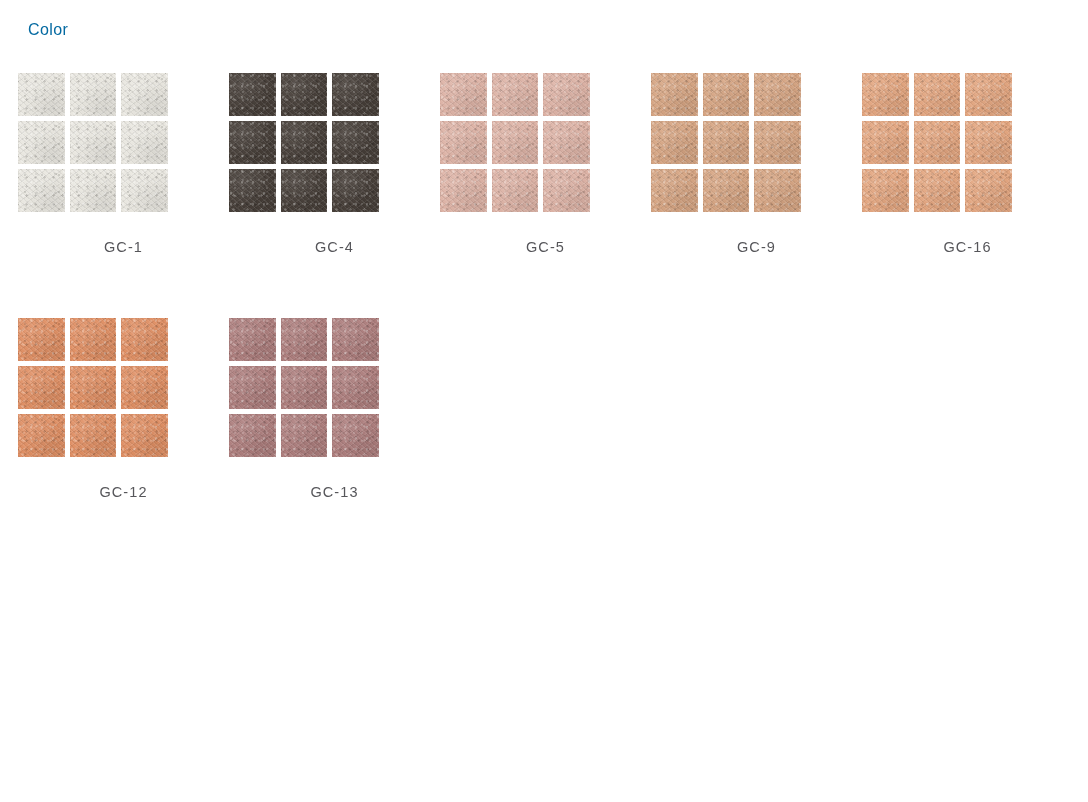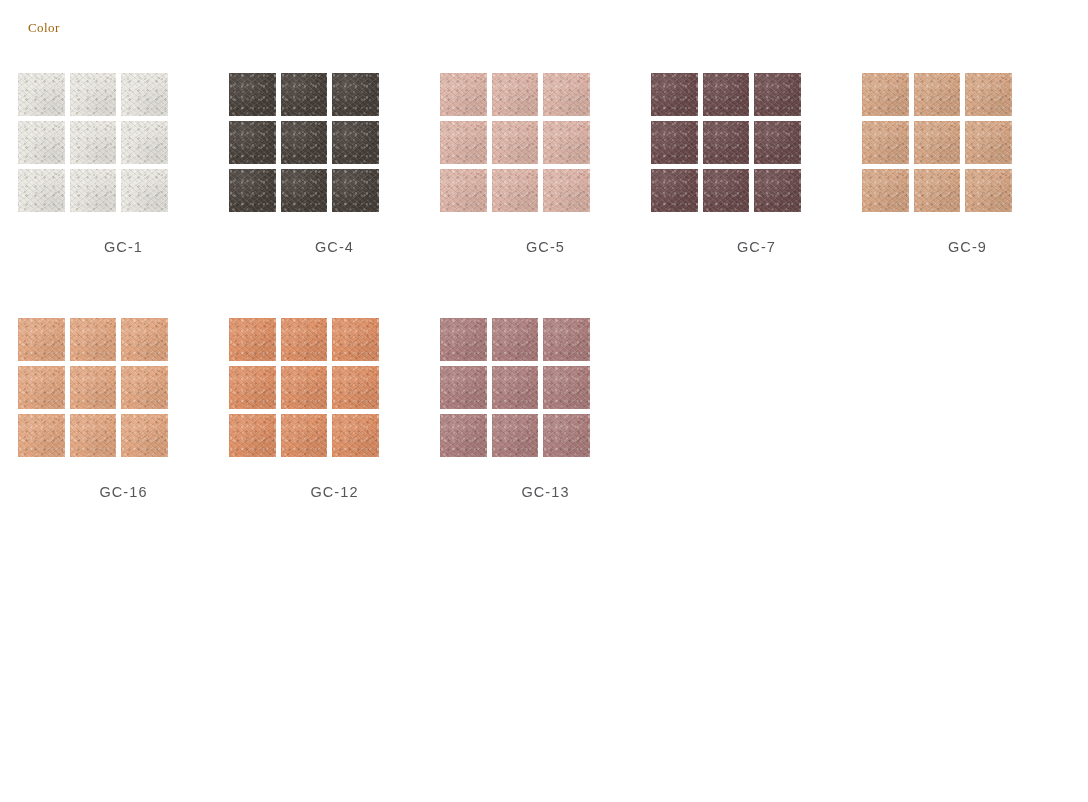--- a/index.html
+++ b/index.html
@@ -20,24 +20,24 @@
     width: 1088px;
     height: 802px;
     background: #ffffff;
   }
 
   
   .section-title {
     position: absolute;
     left: 28px;
     top: 20px;
-    font-family: Liberation Serif, serif;
-    font-size: 13px;
+    font-family: Liberation Sans, sans-serif;
+    font-size: 16px;
     font-weight: 400;
-    color: #a16207;
+    color: #0369a1;
     letter-spacing: 0.4px;
     line-height: 1.2;
   }
 
   
   .swatch-grid {
     position: absolute;
     left: 0;
     top: 72px;
     width: 1088px;
@@ -162,34 +162,20 @@
           <div class="tile" style="background-color: rgb(221, 179, 166); background-position: 5px 6px;"></div>
           <div class="tile" style="background-color: rgb(221, 179, 166); background-position: 12px 17px;"></div>
           <div class="tile" style="background-color: rgb(221, 179, 166); background-position: 19px 9px;"></div>
           <div class="tile" style="background-color: rgb(221, 179, 166); background-position: 3px 1px;"></div>
           <div class="tile" style="background-color: rgb(221, 179, 166); background-position: 10px 12px;"></div>
         </div>
         <div class="swatch-label">GC-5</div>
       </div>
       <div class="swatch-cell">
         <div class="mosaic">
-          <div class="tile" style="background-color: rgb(107, 74, 75); background-position: 0px 0px;"></div>
-          <div class="tile" style="background-color: rgb(107, 74, 75); background-position: 7px 11px;"></div>
-          <div class="tile" style="background-color: rgb(107, 74, 75); background-position: 14px 3px;"></div>
-          <div class="tile" style="background-color: rgb(107, 74, 75); background-position: 21px 14px;"></div>
-          <div class="tile" style="background-color: rgb(107, 74, 75); background-position: 5px 6px;"></div>
-          <div class="tile" style="background-color: rgb(107, 74, 75); background-position: 12px 17px;"></div>
-          <div class="tile" style="background-color: rgb(107, 74, 75); background-position: 19px 9px;"></div>
-          <div class="tile" style="background-color: rgb(107, 74, 75); background-position: 3px 1px;"></div>
-          <div class="tile" style="background-color: rgb(107, 74, 75); background-position: 10px 12px;"></div>
-        </div>
-        <div class="swatch-label">GC-7</div>
-      </div>
-      <div class="swatch-cell">
-        <div class="mosaic">
           <div class="tile" style="background-color: rgb(214, 165, 131); background-position: 0px 0px;"></div>
           <div class="tile" style="background-color: rgb(214, 165, 131); background-position: 7px 11px;"></div>
           <div class="tile" style="background-color: rgb(214, 165, 131); background-position: 14px 3px;"></div>
           <div class="tile" style="background-color: rgb(214, 165, 131); background-position: 21px 14px;"></div>
           <div class="tile" style="background-color: rgb(214, 165, 131); background-position: 5px 6px;"></div>
           <div class="tile" style="background-color: rgb(214, 165, 131); background-position: 12px 17px;"></div>
           <div class="tile" style="background-color: rgb(214, 165, 131); background-position: 19px 9px;"></div>
           <div class="tile" style="background-color: rgb(214, 165, 131); background-position: 3px 1px;"></div>
           <div class="tile" style="background-color: rgb(214, 165, 131); background-position: 10px 12px;"></div>
         </div>

